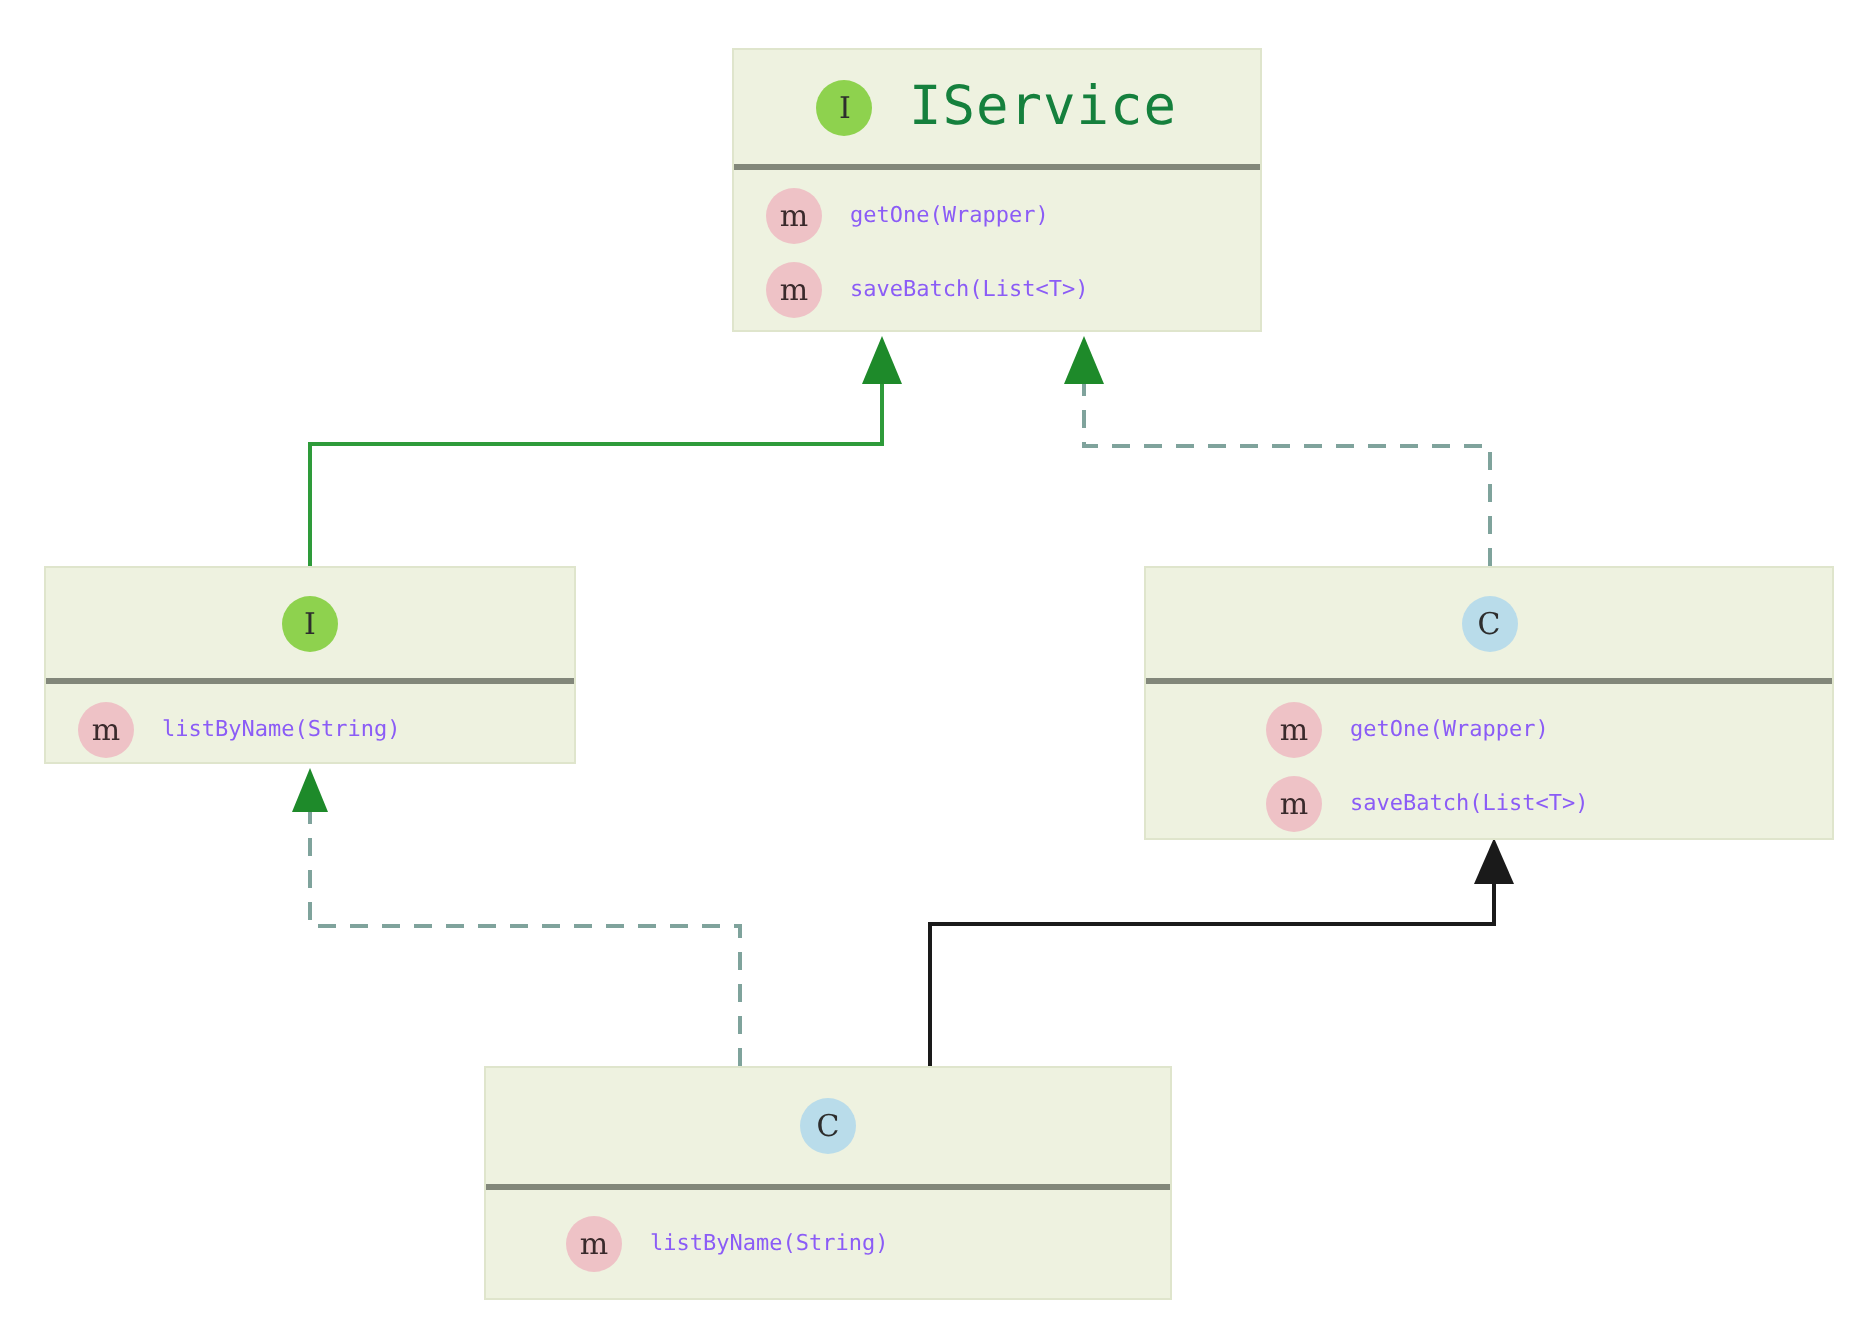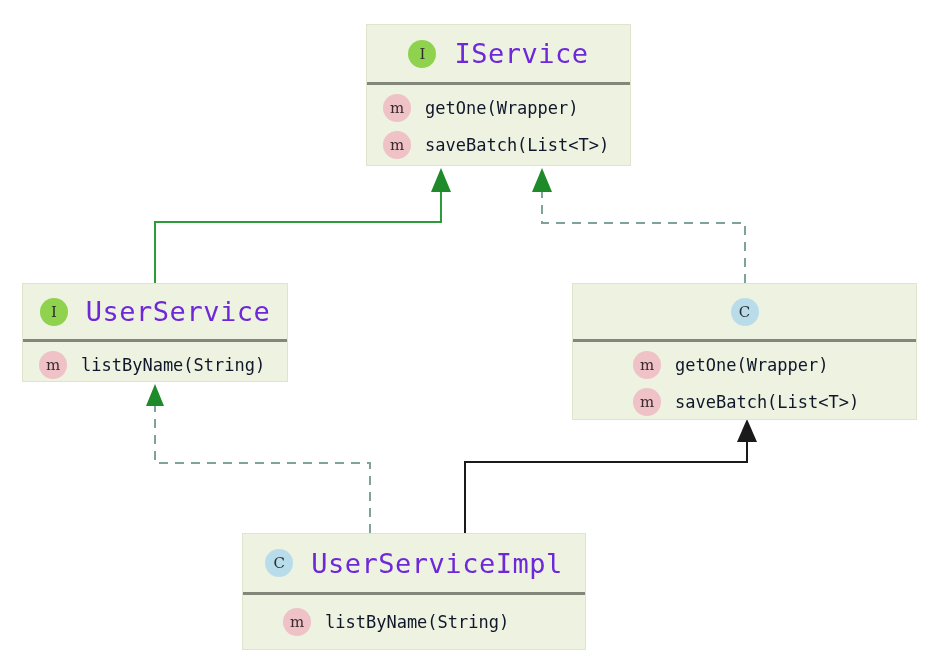--- a/index.html
+++ b/index.html
@@ -64,28 +64,28 @@
     font-size: 15px;
     font-family: "DejaVu Serif", serif;
     color: #2d2d2d;
     flex: 0 0 auto;
   }
   .badge-interface { background: #8ed24e; }
   .badge-class     { background: #b9dcea; }
   .badge-method    { background: #eec2c6; color: #3a2a2c; }
   .node-title {
     font-size: 27px;
-    color: #6d28d9;
+    color: #15803d;
     letter-spacing: 0.5px;
     margin-left: 18px;
     white-space: nowrap;
   }
   .member-label {
-    font-size: 17px;
-    color: #0f172a;
+    font-size: 11px;
+    color: #8b5cf6;
     margin-left: 14px;
     white-space: nowrap;
   }
 </style>
 </head>
 <body>
 
 <div id="canvas">
 
   <svg id="edges" viewBox="0 0 932 665" width="932" height="665">
@@ -129,21 +129,20 @@
       <div class="member-row">
         <span class="badge badge-method">m</span>
         <span class="member-label">saveBatch(List&lt;T&gt;)</span>
       </div>
     </div>
   </div>
 
   <div class="uml-node" style="left:22px; top:283px; width:266px; height:99px;">
     <div class="uml-header" style="height:55px;">
       <span class="badge badge-interface">I</span>
-      <span class="node-title">UserService</span>
     </div>
     <div class="uml-divider"></div>
     <div class="uml-body">
       <div class="member-row">
         <span class="badge badge-method">m</span>
         <span class="member-label">listByName(String)</span>
       </div>
     </div>
   </div>
 
@@ -160,21 +159,20 @@
       <div class="member-row">
         <span class="badge badge-method">m</span>
         <span class="member-label">saveBatch(List&lt;T&gt;)</span>
       </div>
     </div>
   </div>
 
   <div class="uml-node" style="left:242px; top:533px; width:344px; height:117px;">
     <div class="uml-header" style="height:58px;">
       <span class="badge badge-class">C</span>
-      <span class="node-title">UserServiceImpl</span>
     </div>
     <div class="uml-divider"></div>
     <div class="uml-body" style="padding-left:24px; padding-top:8px;">
       <div class="member-row">
         <span class="badge badge-method">m</span>
         <span class="member-label">listByName(String)</span>
       </div>
     </div>
   </div>
 

